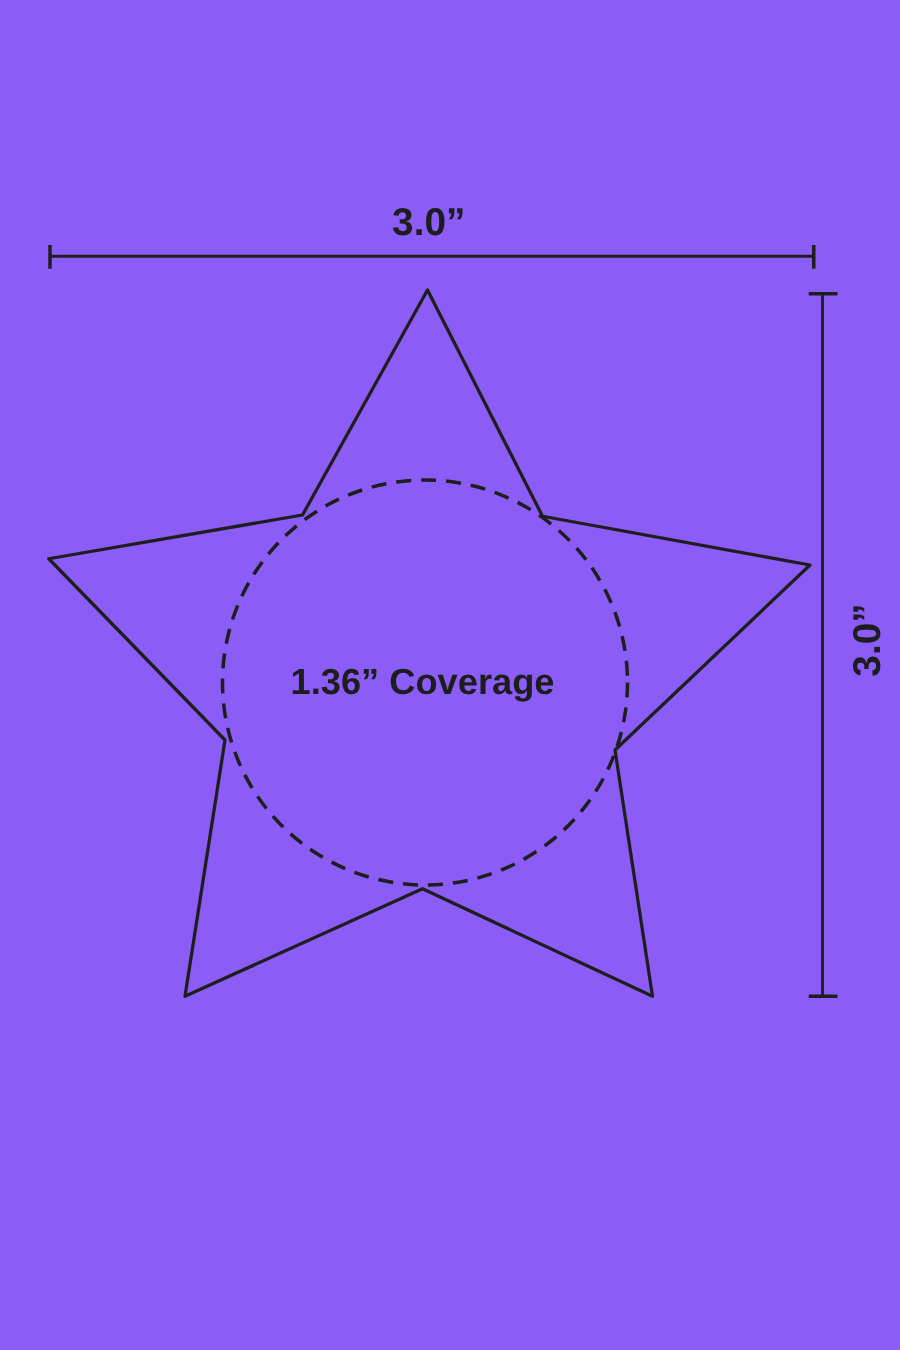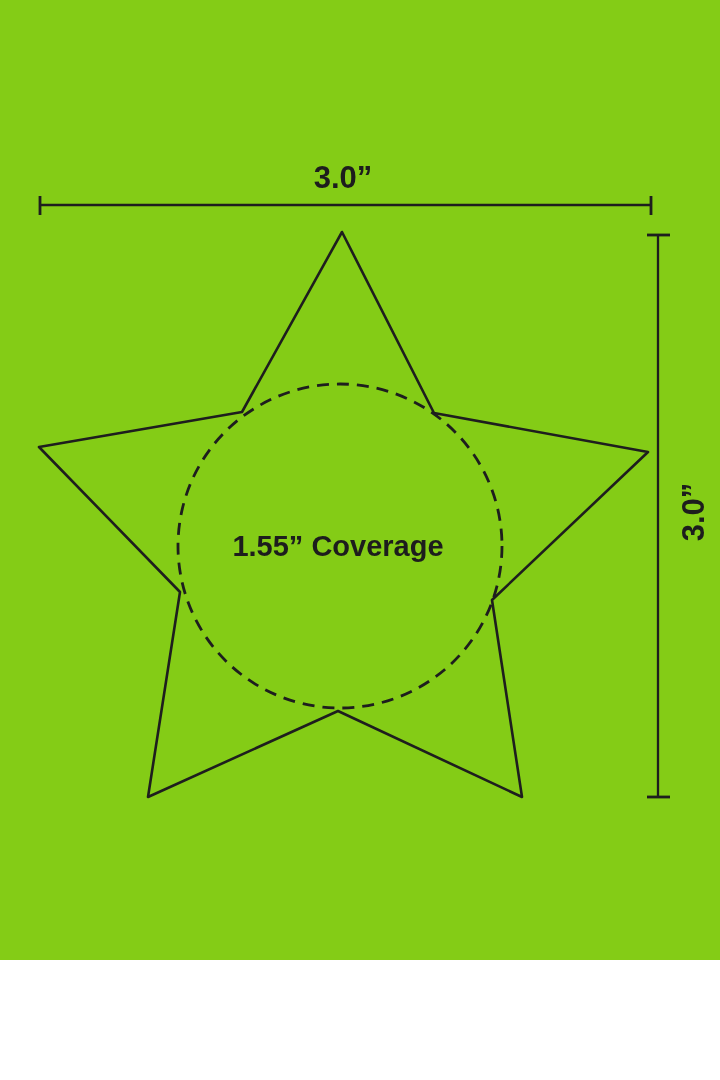--- a/index.html
+++ b/index.html
@@ -3,22 +3,22 @@
 <meta charset="utf-8">
 <style>
   html, body {
     margin: 0;
     padding: 0;
     background: #ffffff;
   }
   .canvas {
     position: relative;
     width: 720px;
-    height: 960px;
-    background: #84cc16;
+    height: 1080px;
+    background: #8b5cf6;
     overflow: hidden;
     font-family: "Liberation Sans", sans-serif;
     color: #1d1d1d;
   }
   .diagram-svg {
     position: absolute;
     left: 0;
     top: 0;
   }
   .shape-stroke {
@@ -105,15 +105,15 @@
       <line class="dim-stroke" x1="658" y1="235" x2="658" y2="797"></line>
       <line class="tick-stroke" x1="647" y1="235" x2="670" y2="235"></line>
       <line class="tick-stroke" x1="647" y1="797" x2="670" y2="797"></line>
     </g>
   </svg>
 
   <div class="label top-label">3.0”</div>
 
   <div class="label right-label">3.0”</div>
 
-  <div class="label coverage-label">1.55” Coverage</div>
+  <div class="label coverage-label">1.36” Coverage</div>
 
 </div>
 
 </body></html>

